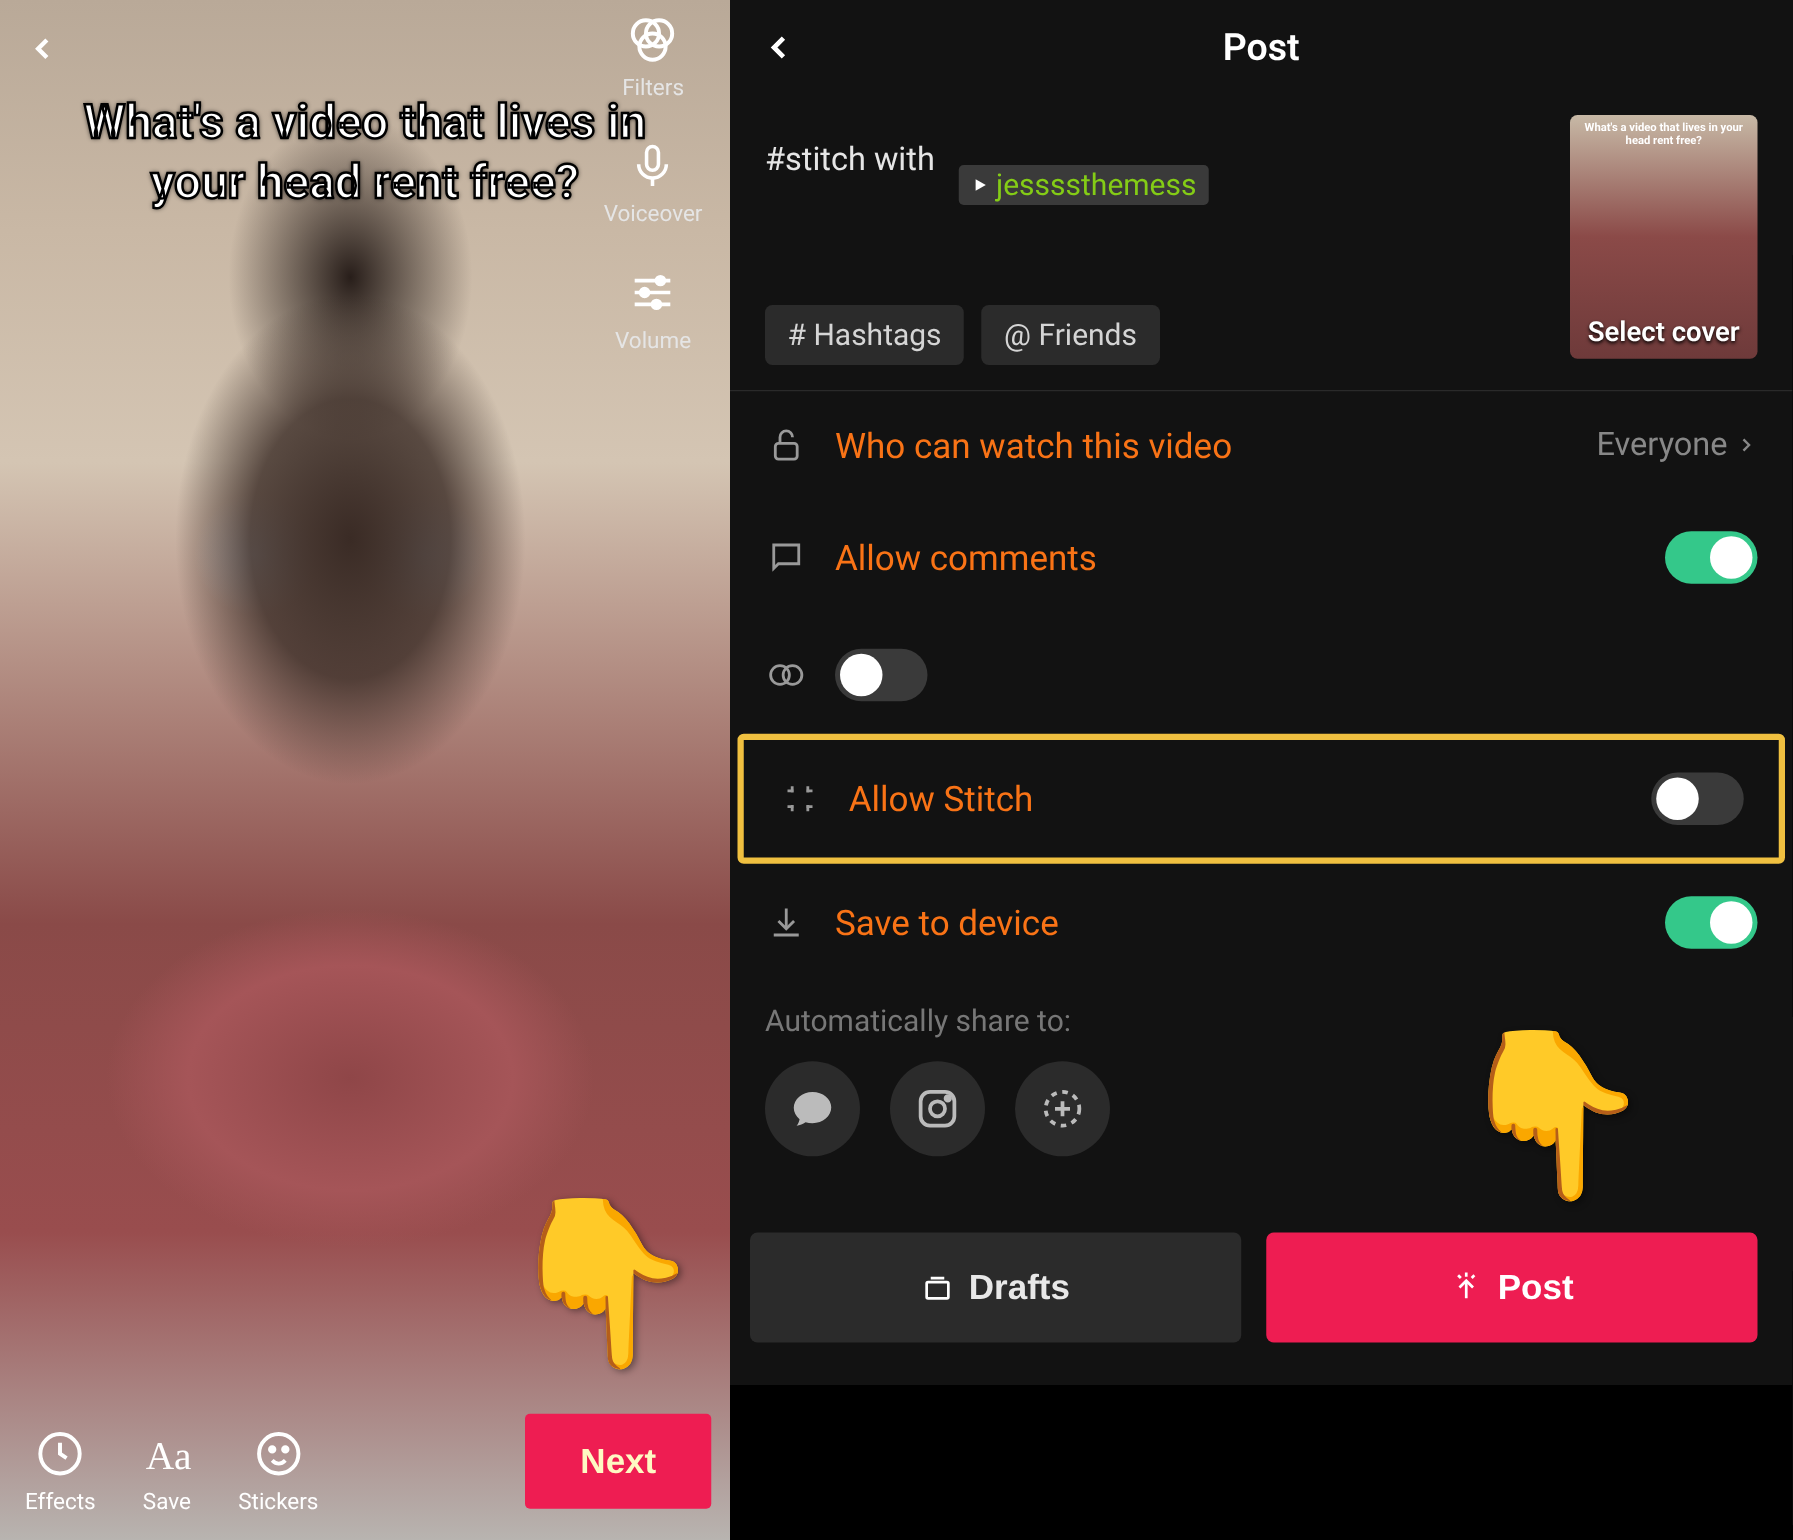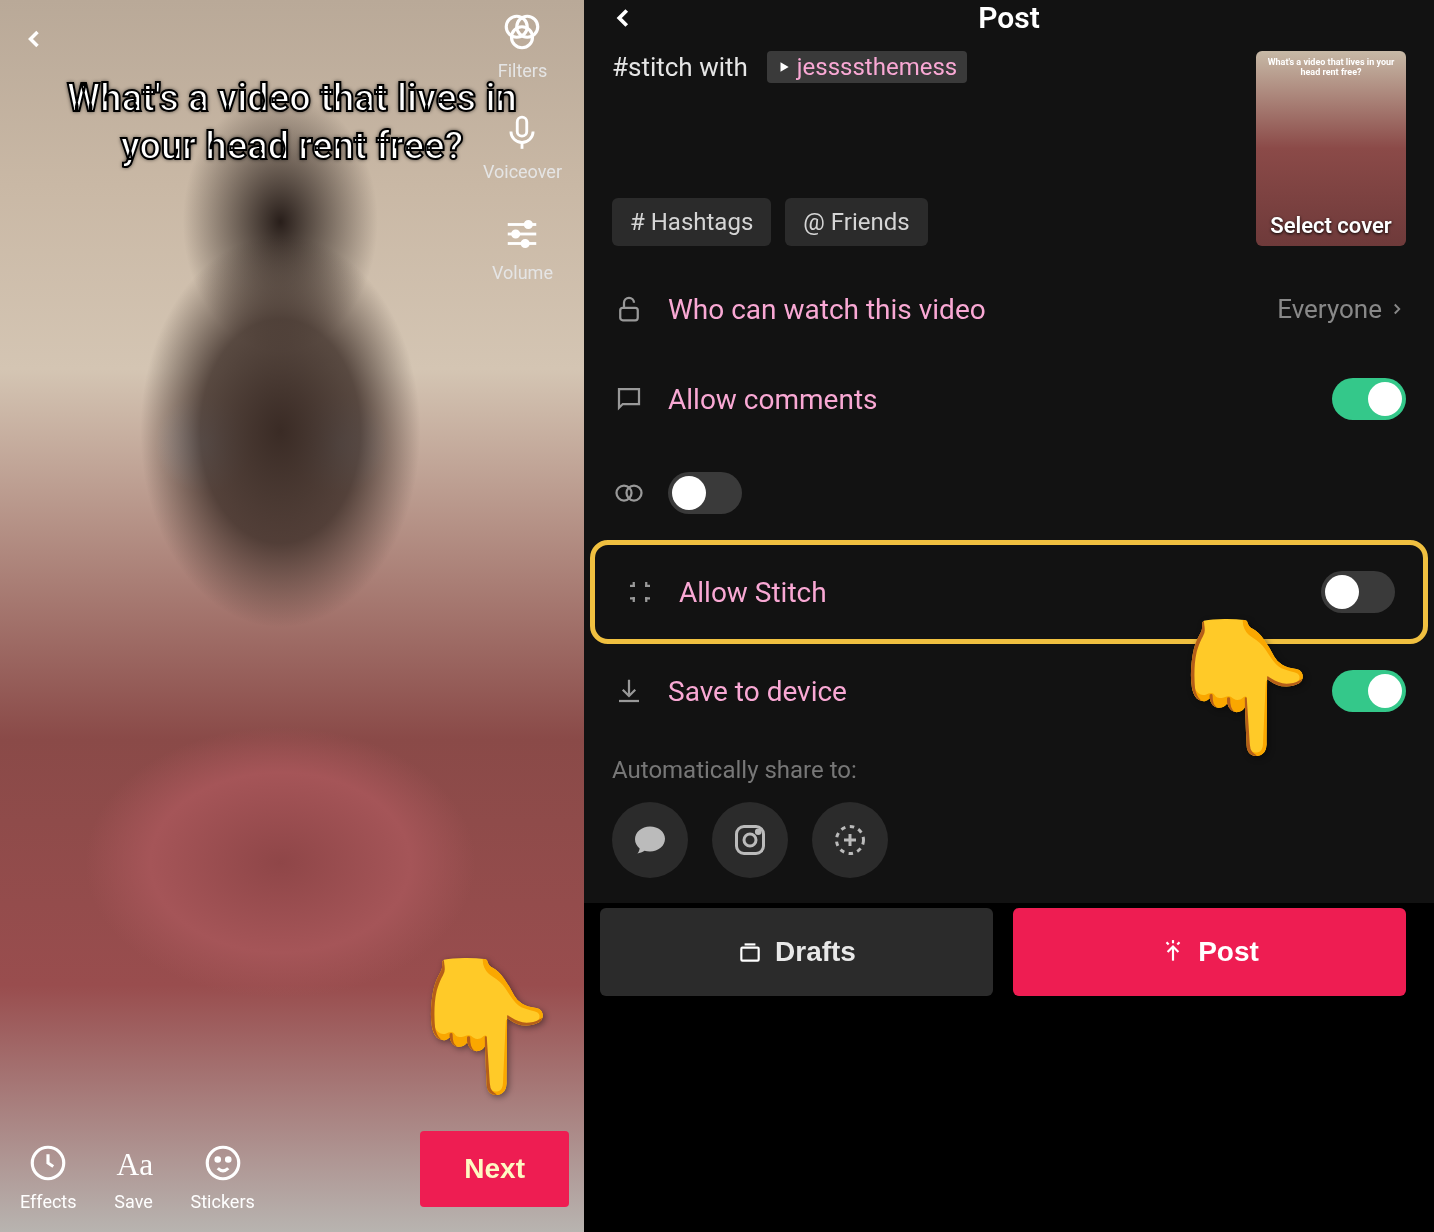--- a/index.html
+++ b/index.html
@@ -106,21 +106,21 @@
     z-index: 20;
     transform: rotate(0deg);
     text-shadow: 2px 2px 6px rgba(0,0,0,0.4);
   }
   .pointer1 { bottom: 130px; right: 20px; }
   .pointer2 { bottom: 140px; right: 110px; }
 
   
   .right-pane {
     width: 850px;
-    height: 903px;
+    height: 1108px;
     background: #121212;
     color: #e8e8e8;
     position: relative;
     display: flex;
     flex-direction: column;
   }
   .header {
     display: flex;
     align-items: center;
     justify-content: center;
@@ -153,21 +153,22 @@
     flex-wrap:wrap;
   }
   .user-chip {
     display: inline-flex;
     align-items: center;
     gap: 6px;
     background: #3a3a3a;
     padding: 2px 10px;
     border-radius: 4px;
     font-size: 24px;
-    color: #f9a8d4;
+    color: #84cc16;
+    margin-top: 40px;
   }
   .user-chip svg { width:14px; height:14px; }
   .chip-row { display:flex; gap:14px; margin-top: 80px;}
   .chip {
     background: #2b2b2b;
     color: #d5d5d5;
     padding: 10px 18px;
     font-size: 24px;
     border-radius: 6px;
   }
@@ -191,25 +192,25 @@
   .cover-thumb .sc { position:absolute; bottom:8px; text-shadow:0 1px 3px #000; }
   .divider { height:1px; background:#2a2a2a; margin: 0; }
   .setting-row {
     display: flex;
     align-items: center;
     padding: 26px 28px;
     gap: 22px;
   }
   .setting-row.highlight {
     border: 5px solid #f0c040;
-    border-radius: 18px;
+    border-radius: 5px;
     margin: 0 6px;
   }
   .setting-row .s-icon { width:34px; height:34px; color:#999; display:flex; align-items:center; justify-content:center; flex-shrink:0;}
-  .setting-row .s-label { font-size: 28px; color:#f9a8d4; flex:1; }
+  .setting-row .s-label { font-size: 28px; color:#f97316; flex:1; }
   .setting-row .s-value { font-size: 26px; color:#888; display:flex; align-items:center; gap:6px;}
   .toggle {
     width: 74px;
     height: 42px;
     border-radius: 21px;
     position: relative;
     flex-shrink: 0;
   }
   .toggle.on { background: #34c88a; }
   .toggle.off { background: #3a3a3a; }

